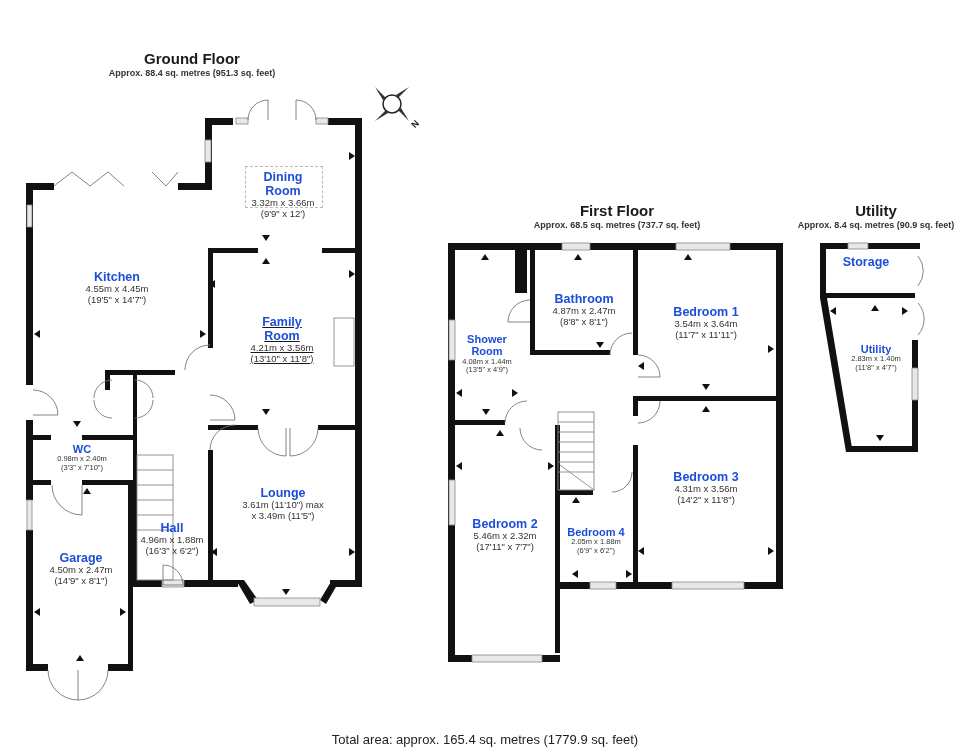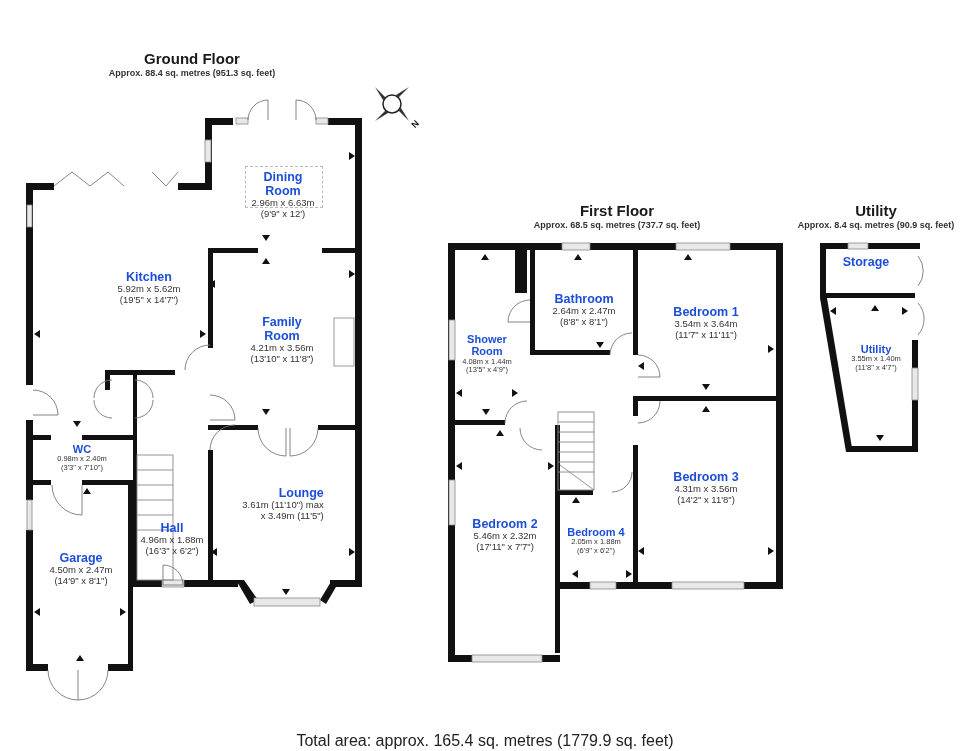--- a/index.html
+++ b/index.html
@@ -11,21 +11,21 @@
   .arrow { fill:#111; }
   .stairs line, .stairs rect { stroke:#888; stroke-width:0.9; fill:none; }
   .label { position:absolute; text-align:center; line-height:1.12; transform:translateX(-50%); white-space:nowrap; }
   .label .name { font-weight:bold; font-size:12.5px; display:block; color:#1d4ed8; }
   .label .dim { font-size:9.5px; display:block; color:#333; }
   .label.small .name { font-size:11px; }
   .label.small .dim { font-size:7.5px; }
   .floor-title { position:absolute; transform:translateX(-50%); text-align:center; white-space:nowrap; }
   .floor-title .t { font-weight:bold; font-size:15px; display:block; }
   .floor-title .a { font-size:9px; display:block; color:#333; margin-top:1px;font-weight:bold; }
-  .total { position:absolute; left:485px; top:732px; transform:translateX(-50%); font-size:16px; color:#222; white-space:nowrap; }
+  .total { position:absolute; left:485px; top:732px; transform:translateX(-50%); font-size:13px; color:#222; white-space:nowrap; }
   .dotted-box { position:absolute; border:1px dashed #bbb; }
 </style>
 </head>
 <body>
 
 <svg class="plan" viewBox="0 0 980 751" xmlns="http://www.w3.org/2000/svg">
 
   <g>
 
     <rect class="wall" x="26" y="183" width="7" height="202"></rect>
@@ -253,57 +253,57 @@
   <span class="t">First Floor</span>
   <span class="a">Approx. 68.5 sq. metres (737.7 sq. feet)</span>
 </div>
 <div class="floor-title" style="left:876px;top:202px;">
   <span class="t">Utility</span>
   <span class="a">Approx. 8.4 sq. metres (90.9 sq. feet)</span>
 </div>
 
 <div class="label" style="left:283px;top:170px;">
   <span class="name" style="width:60px;white-space:normal;margin:0 auto;">Dining Room</span>
-  <span class="dim">2.96m x 6.63m</span>
+  <span class="dim">3.32m x 3.66m</span>
   <span class="dim">(9'9" x 12')</span>
 </div>
-<div class="label" style="left:117px;top:270px;margin-left:32px;">
+<div class="label" style="left:117px;top:270px;">
   <span class="name">Kitchen</span>
-  <span class="dim">5.92m x 5.62m</span>
+  <span class="dim">4.55m x 4.45m</span>
   <span class="dim">(19'5" x 14'7")</span>
 </div>
-<div class="label" style="left:282px;top:315px;">
+<div class="label" style="left:282px;top:315px;text-decoration:underline;">
   <span class="name" style="width:60px;white-space:normal;margin:0 auto;">Family Room</span>
   <span class="dim">4.21m x 3.56m</span>
   <span class="dim">(13'10" x 11'8")</span>
 </div>
 <div class="label small" style="left:82px;top:443px;">
   <span class="name">WC</span>
   <span class="dim">0.98m x 2.40m</span>
   <span class="dim">(3'3" x 7'10")</span>
 </div>
-<div class="label" style="left:283px;top:486px;text-align:right;">
+<div class="label" style="left:283px;top:486px;">
   <span class="name">Lounge</span>
   <span class="dim">3.61m (11'10") max</span>
   <span class="dim">x 3.49m (11'5")</span>
 </div>
 <div class="label" style="left:172px;top:521px;">
   <span class="name">Hall</span>
   <span class="dim">4.96m x 1.88m</span>
   <span class="dim">(16'3" x 6'2")</span>
 </div>
 <div class="label" style="left:81px;top:551px;">
   <span class="name">Garage</span>
   <span class="dim">4.50m x 2.47m</span>
   <span class="dim">(14'9" x 8'1")</span>
 </div>
 
 <div class="label" style="left:584px;top:292px;">
   <span class="name">Bathroom</span>
-  <span class="dim">2.64m x 2.47m</span>
+  <span class="dim">4.87m x 2.47m</span>
   <span class="dim">(8'8" x 8'1")</span>
 </div>
 <div class="label" style="left:706px;top:305px;">
   <span class="name">Bedroom 1</span>
   <span class="dim">3.54m x 3.64m</span>
   <span class="dim">(11'7" x 11'11")</span>
 </div>
 <div class="label small" style="left:487px;top:333px;">
   <span class="name" style="width:42px;white-space:normal;margin:0 auto;text-align:center;">Shower Room</span>
   <span class="dim">4.08m x 1.44m</span>
@@ -323,19 +323,19 @@
   <span class="name">Bedroom 4</span>
   <span class="dim">2.05m x 1.88m</span>
   <span class="dim">(6'9" x 6'2")</span>
 </div>
 
 <div class="label" style="left:866px;top:255px;">
   <span class="name">Storage</span>
 </div>
 <div class="label small" style="left:876px;top:343px;">
   <span class="name">Utility</span>
-  <span class="dim">3.55m x 1.40m</span>
+  <span class="dim">2.83m x 1.40m</span>
   <span class="dim">(11'8" x 4'7")</span>
 </div>
 
 <div style="position:absolute;left:412px;top:119px;font-size:9px;font-weight:bold;transform:rotate(-45deg);">N</div>
 
 <div class="total">Total area: approx. 165.4 sq. metres (1779.9 sq. feet)</div>
 
 </body></html>

